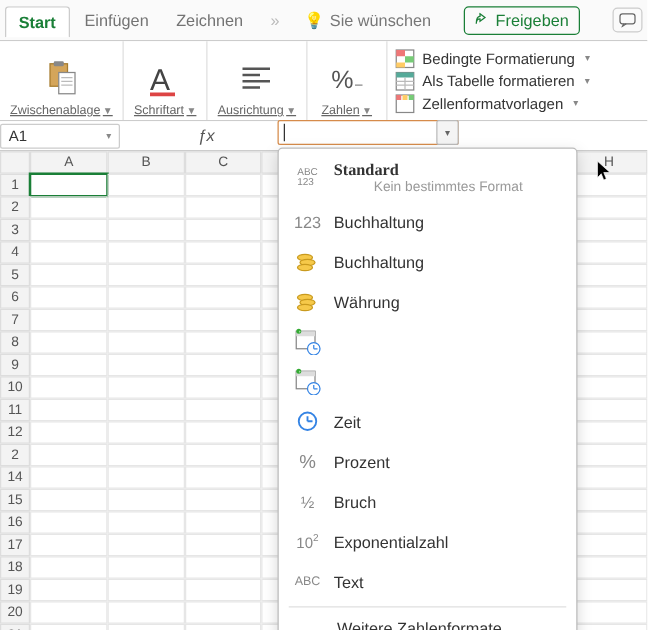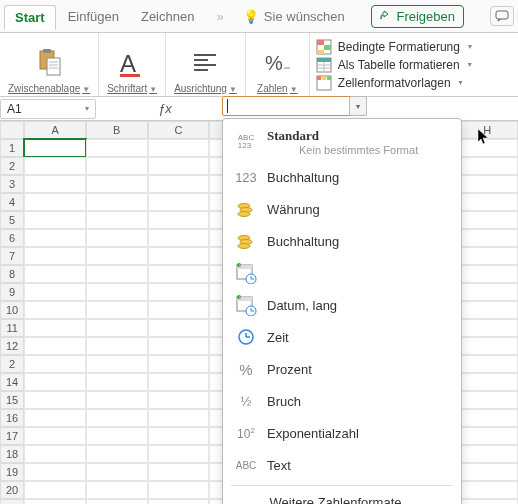--- a/index.html
+++ b/index.html
@@ -430,31 +430,31 @@
       <div><span class="label">Buchhaltung</span></div>
     </div>
     <div class="dd-item">
       <div class="ico">
         <svg width="20" height="18" viewBox="0 0 20 18">
           <ellipse cx="8" cy="6" rx="6" ry="2.5" fill="#f6c94a" stroke="#c99a1e"></ellipse>
           <ellipse cx="10" cy="10" rx="6" ry="2.5" fill="#f6c94a" stroke="#c99a1e"></ellipse>
           <ellipse cx="8" cy="14" rx="6" ry="2.5" fill="#f6c94a" stroke="#c99a1e"></ellipse>
         </svg>
       </div>
-      <div><span class="label">Währung</span></div>
+      <div><span class="label">Buchhaltung</span></div>
     </div>
     <div class="dd-item">
       <div class="ico">
         <svg width="20" height="18" viewBox="0 0 20 18">
           <ellipse cx="8" cy="6" rx="6" ry="2.5" fill="#f6c94a" stroke="#c99a1e"></ellipse>
           <ellipse cx="10" cy="10" rx="6" ry="2.5" fill="#f6c94a" stroke="#c99a1e"></ellipse>
           <ellipse cx="8" cy="14" rx="6" ry="2.5" fill="#f6c94a" stroke="#c99a1e"></ellipse>
         </svg>
       </div>
-      <div><span class="label">Buchhaltung</span></div>
+      <div><span class="label">Währung</span></div>
     </div>
     <div class="dd-item">
       <div class="ico">
         <svg width="22" height="22" viewBox="0 0 22 22">
           <rect x="2" y="3" width="15" height="14" fill="#fff" stroke="#888"></rect>
           <rect x="2" y="3" width="15" height="4" fill="#ddd"></rect>
           <circle cx="4" cy="3" r="2" fill="#3a3"></circle>
           <text x="4" y="4" font-size="3" fill="#fff">+</text>
           <circle cx="16" cy="17" r="5" fill="#fff" stroke="#3584e4"></circle>
           <line x1="16" y1="17" x2="16" y2="14" stroke="#3584e4"></line>
@@ -467,21 +467,20 @@
         <svg width="22" height="22" viewBox="0 0 22 22">
           <rect x="2" y="3" width="15" height="14" fill="#fff" stroke="#888"></rect>
           <rect x="2" y="3" width="15" height="4" fill="#ddd"></rect>
           <circle cx="4" cy="3" r="2" fill="#3a3"></circle>
           <text x="4" y="4" font-size="3" fill="#fff">+</text>
           <circle cx="16" cy="17" r="5" fill="#fff" stroke="#3584e4"></circle>
           <line x1="16" y1="17" x2="16" y2="14" stroke="#3584e4"></line>
           <line x1="16" y1="17" x2="19" y2="17" stroke="#3584e4"></line>
         </svg>
       </div>
-      <div><span class="label">Datum, lang</span></div>
     </div>
     <div class="dd-item">
       <div class="ico">
         <svg width="18" height="18" viewBox="0 0 18 18">
           <circle cx="9" cy="9" r="7" fill="#fff" stroke="#3584e4" stroke-width="1.5"></circle>
           <line x1="9" y1="9" x2="9" y2="5" stroke="#3584e4" stroke-width="1.5"></line>
           <line x1="9" y1="9" x2="13" y2="9" stroke="#3584e4" stroke-width="1.5"></line>
         </svg>
       </div>
       <div><span class="label">Zeit</span></div>

